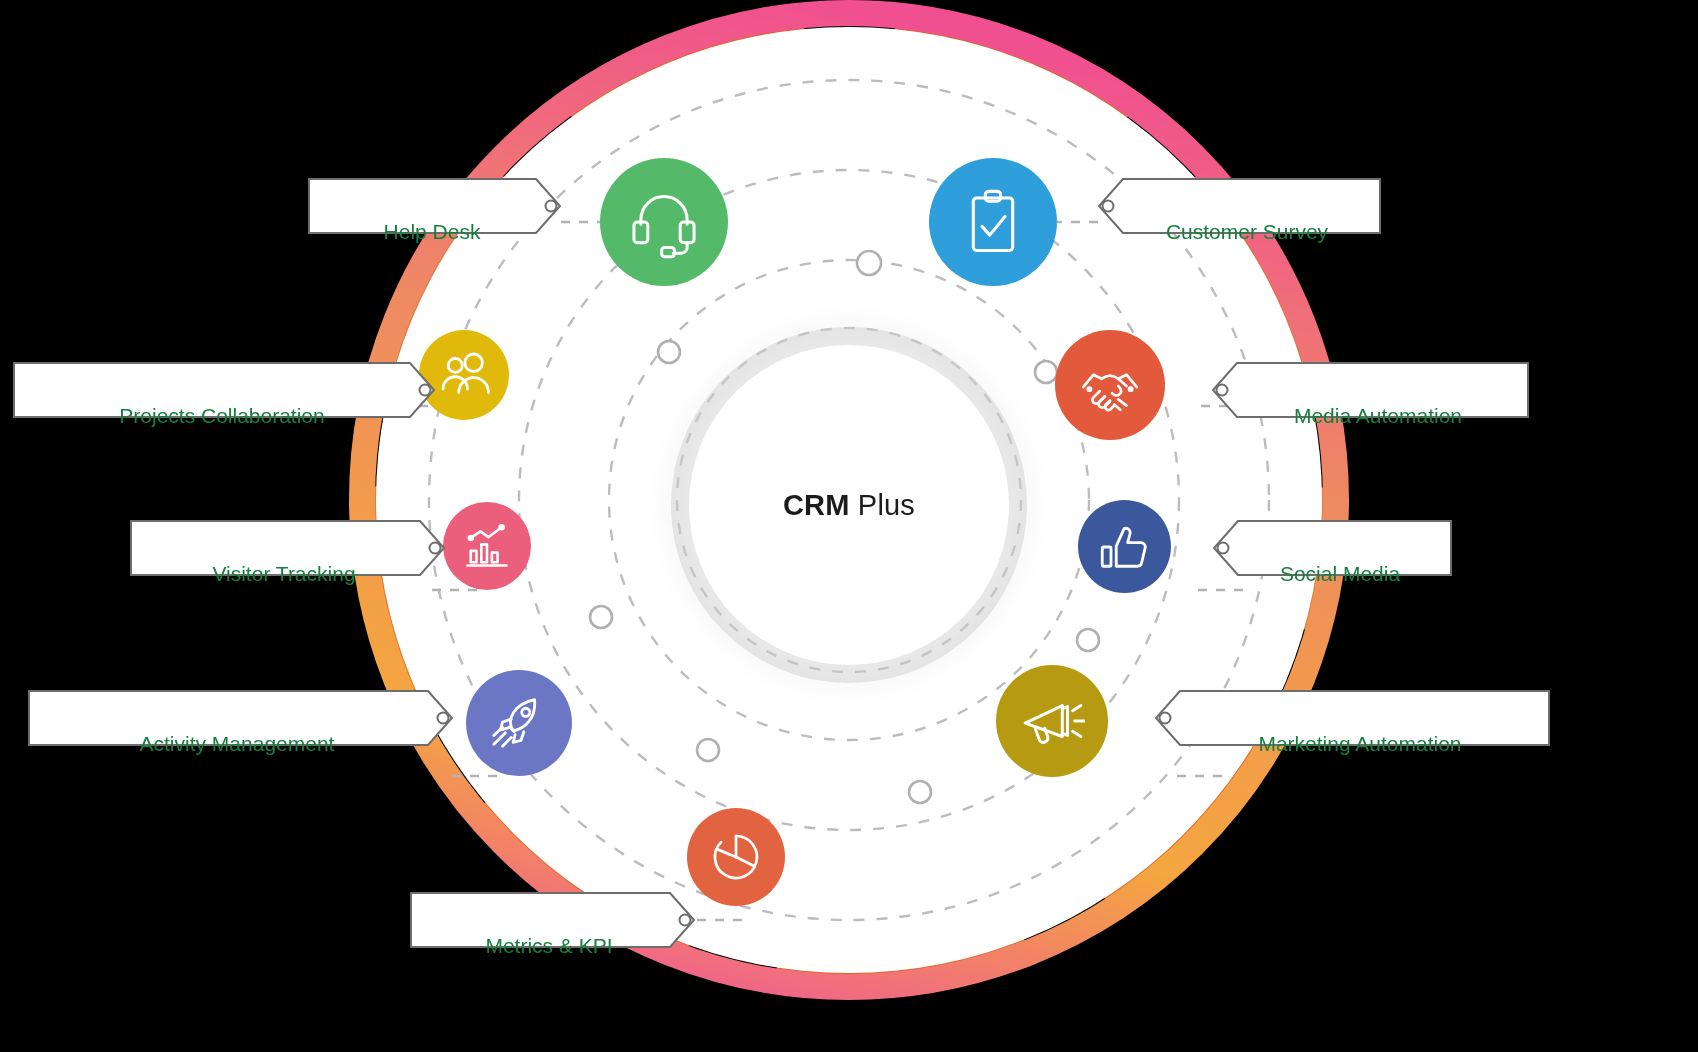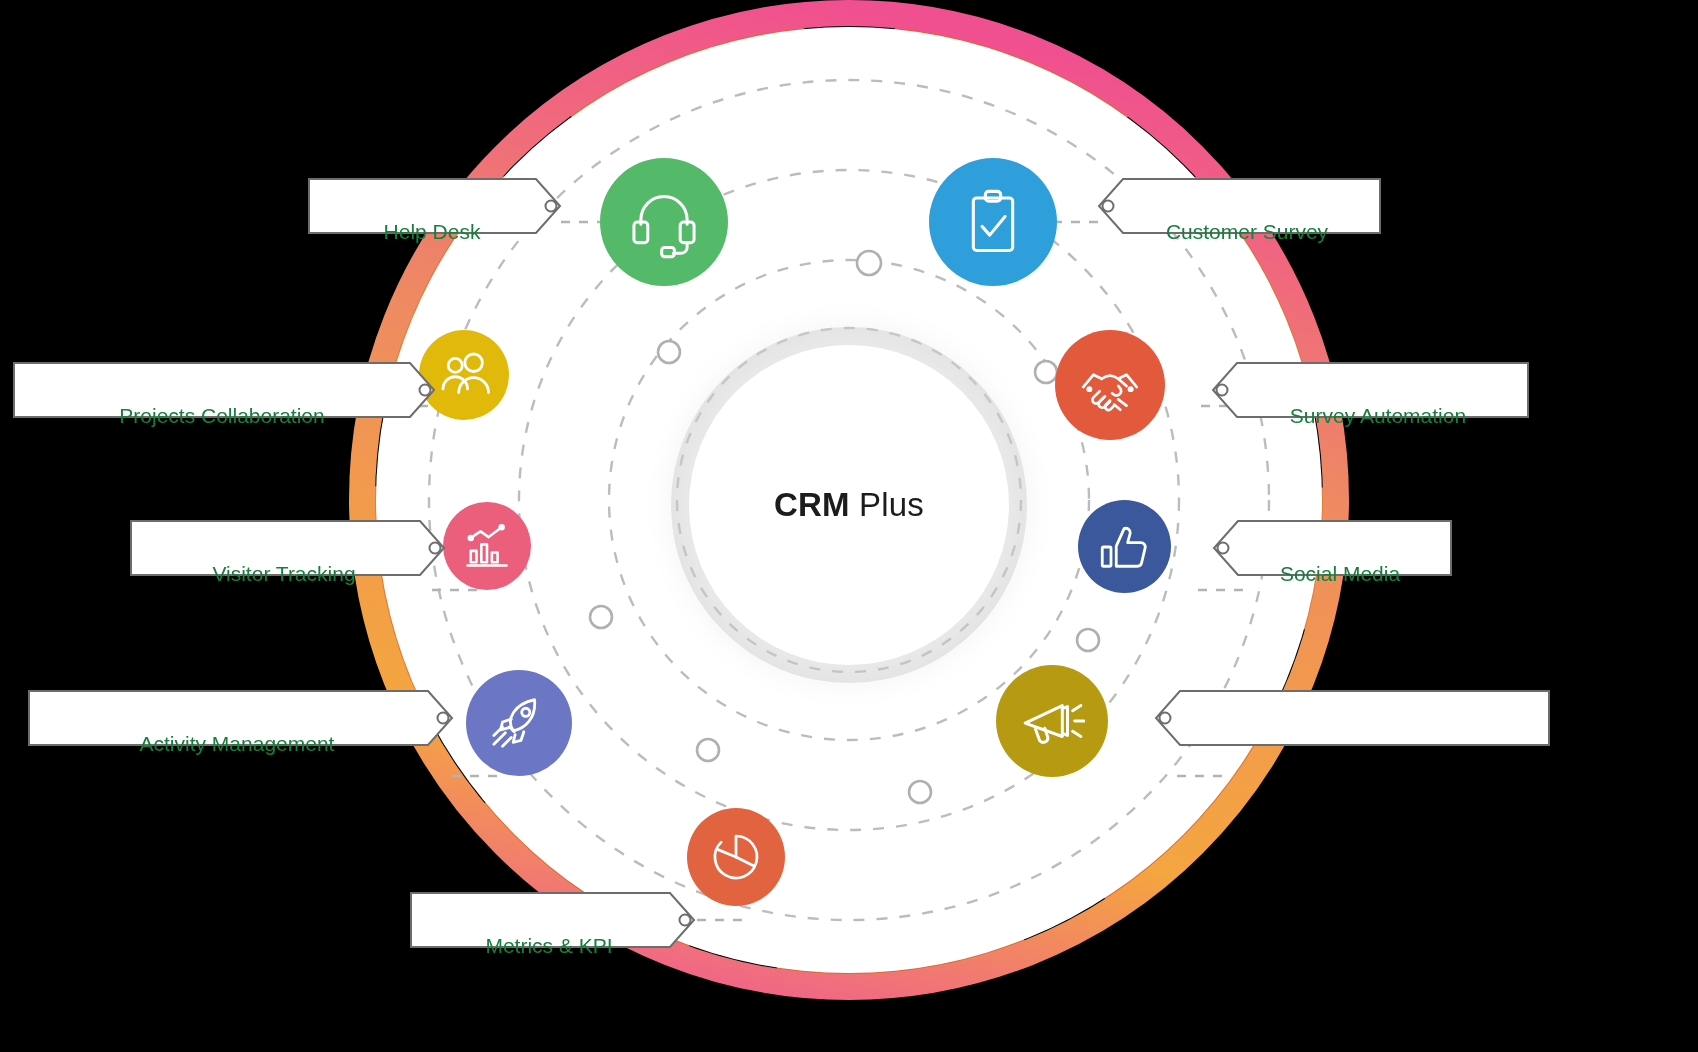--- a/index.html
+++ b/index.html
@@ -40,21 +40,21 @@
     background: #ffffff;
     left: 689px;
     top: 345px;
     box-shadow: 0 0 34px 16px rgba(0,0,0,0.055);
     display: flex;
     align-items: center;
     justify-content: center;
     z-index: 6;
   }
   .hub-label {
-    font-size: 33px;
+    font-size: 29px;
     color: #1c1c1c;
     letter-spacing: 0.2px;
     white-space: nowrap;
   }
   .hub-label .b { font-weight: bold; }
   .hub-label .n { font-weight: normal; }
 
   
   .node {
     position: absolute;
@@ -272,21 +272,21 @@
       <circle cx="409" cy="28" r="5.5" fill="#ffffff" stroke="#6d6d6d" stroke-width="2"></circle>
     </svg>
     <div class="label-text" style="left:18px; width:376px; justify-content:center;">Projects Collaboration</div>
   </div>
 
   <div class="chip-wrap" style="left:1207px; top:362px; width:322px; height:56px;">
     <svg class="outline" width="322" height="56" viewBox="0 0 322 56">
       <path d="M321 1 H30 L6 28 L30 55 H321 Z" fill="#ffffff" stroke="#6d6d6d" stroke-width="2"></path>
       <circle cx="15" cy="28" r="5.5" fill="#ffffff" stroke="#6d6d6d" stroke-width="2"></circle>
     </svg>
-    <div class="label-text" style="left:32px; width:278px; justify-content:center;">Survey Automation</div>
+    <div class="label-text" style="left:32px; width:278px; justify-content:center;">Media Automation</div>
   </div>
 
   <div class="chip-wrap" style="left:130px; top:520px; width:320px; height:56px;">
     <svg class="outline" width="320" height="56" viewBox="0 0 320 56">
       <path d="M1 1 H290 L314 28 L290 55 H1 Z" fill="#ffffff" stroke="#6d6d6d" stroke-width="2"></path>
       <circle cx="305" cy="28" r="5.5" fill="#ffffff" stroke="#6d6d6d" stroke-width="2"></circle>
     </svg>
     <div class="label-text" style="left:18px; width:272px; justify-content:center;">Visitor Tracking</div>
   </div>
 
@@ -304,20 +304,21 @@
       <circle cx="415" cy="28" r="5.5" fill="#ffffff" stroke="#6d6d6d" stroke-width="2"></circle>
     </svg>
     <div class="label-text" style="left:18px; width:382px; justify-content:center;">Activity Management</div>
   </div>
 
   <div class="chip-wrap" style="left:1150px; top:690px; width:400px; height:56px;">
     <svg class="outline" width="400" height="56" viewBox="0 0 400 56">
       <path d="M399 1 H30 L6 28 L30 55 H399 Z" fill="#ffffff" stroke="#6d6d6d" stroke-width="2"></path>
       <circle cx="15" cy="28" r="5.5" fill="#ffffff" stroke="#6d6d6d" stroke-width="2"></circle>
     </svg>
+    <div class="label-text" style="left:32px; width:356px; justify-content:center;">Marketing Automation</div>
   </div>
 
   <div class="chip-wrap" style="left:410px; top:892px; width:290px; height:43px;">
     <svg class="outline" width="290" height="56" viewBox="0 0 290 56">
       <path d="M1 1 H260 L284 28 L260 55 H1 Z" fill="#ffffff" stroke="#6d6d6d" stroke-width="2"></path>
       <circle cx="275" cy="28" r="5.5" fill="#ffffff" stroke="#6d6d6d" stroke-width="2"></circle>
     </svg>
     <div class="label-text" style="left:18px; width:242px; justify-content:center;">Metrics &amp; KPI</div>
   </div>
 

